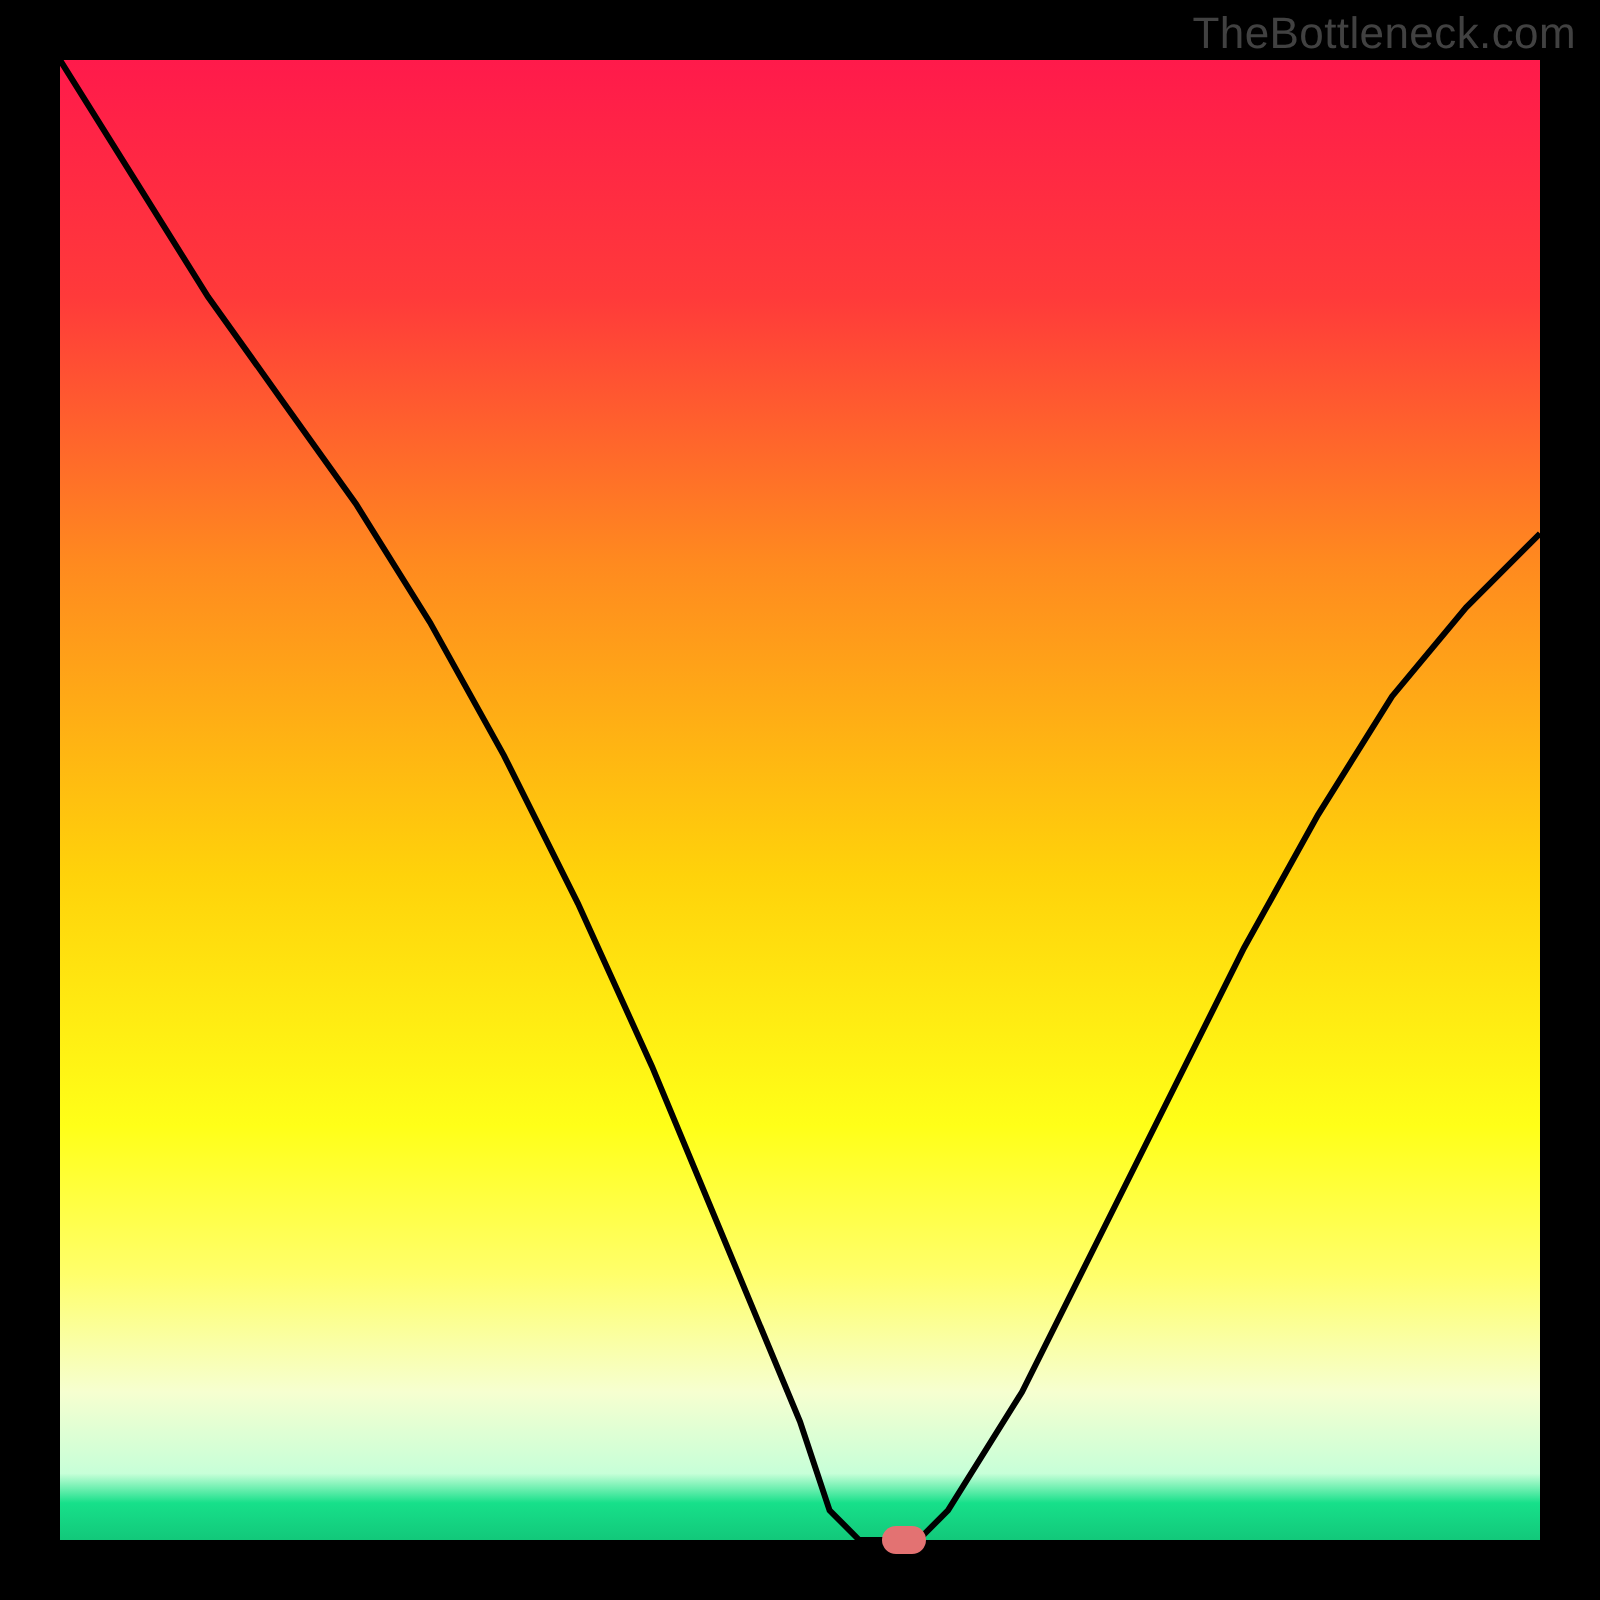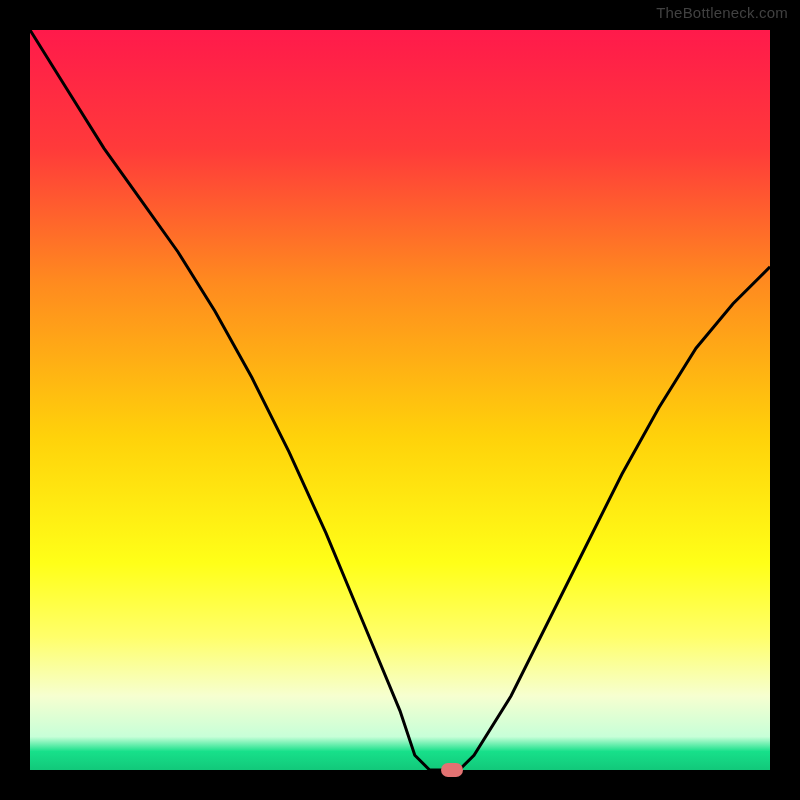--- a/index.html
+++ b/index.html
@@ -15,21 +15,21 @@
     position: relative;
     width: 800px;
     height: 800px;
     background: #000;
   }
   .watermark {
     position: absolute;
     top: 4px;
     right: 12px;
     color: #414141;
-    font-size: 15px;
+    font-size: 22px;
     font-weight: 500;
     letter-spacing: 0.2px;
     user-select: none;
   }
   .plot {
     position: absolute;
     left: 30px;
     top: 30px;
     width: 740px;
     height: 740px;

